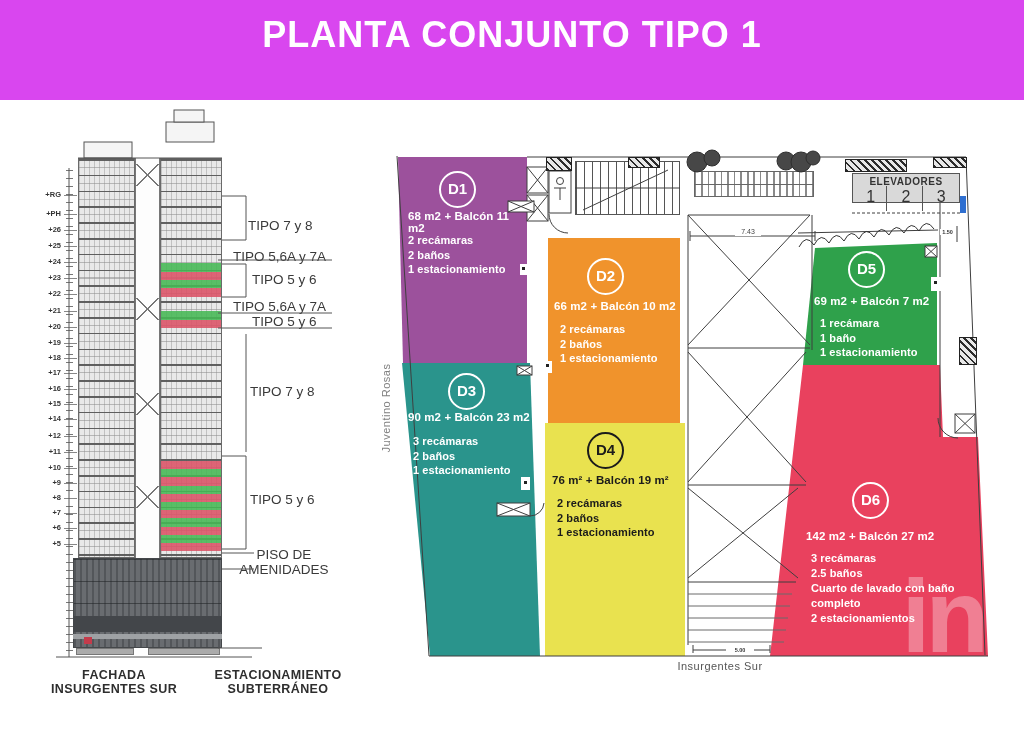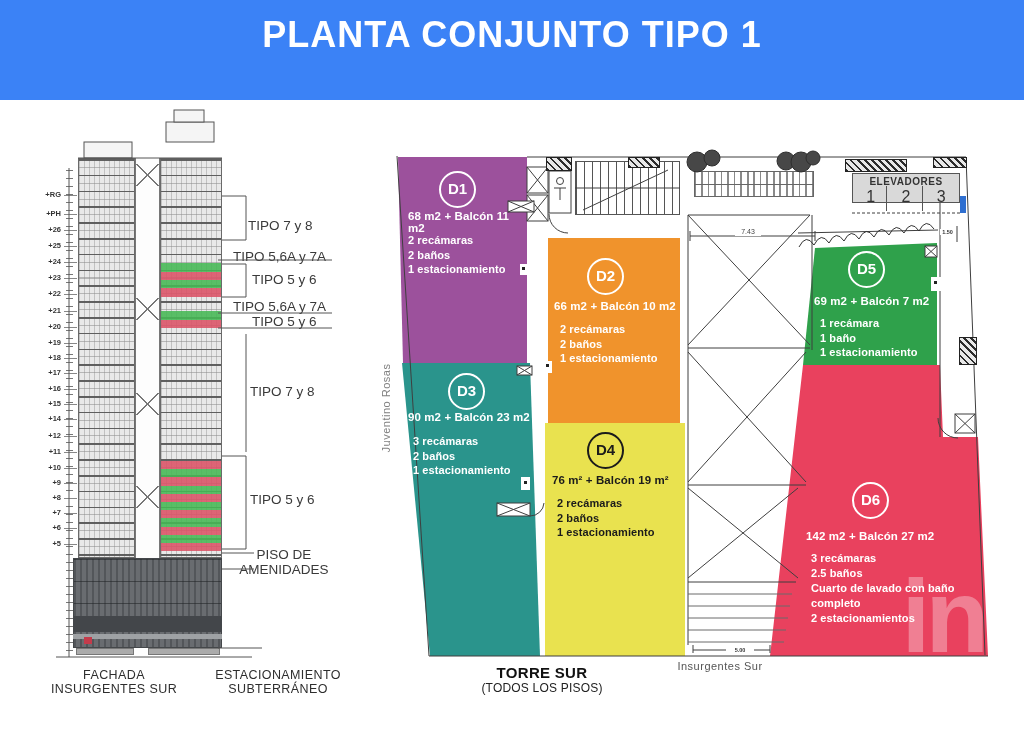--- a/index.html
+++ b/index.html
@@ -1,20 +1,20 @@
 <!DOCTYPE html>
 <html><head>
 <meta charset="utf-8">
 <style>
   html,body{margin:0;padding:0;background:#fff;}
   #page{position:relative;width:1024px;height:729px;background:#fff;overflow:hidden;
         font-family:"Liberation Sans",sans-serif;color:#222;}
   .abs{position:absolute;}
   
-  #banner{left:0;top:0;width:1024px;height:100px;background:#3b82f6;text-align:center;z-index:10;}
+  #banner{left:0;top:0;width:1024px;height:100px;background:#d946ef;text-align:center;z-index:10;}
   #banner .t1{padding-top:14px;font-size:36px;font-weight:800;letter-spacing:1px;color:#fff;line-height:42px;}
   #banner .t2{font-size:24px;font-weight:400;color:#fff;line-height:30px;}
   
   .flabel{width:26px;left:35px;text-align:right;font-size:7.5px;font-weight:700;color:#333;line-height:8px;}
   .flabel::after{content:"";position:absolute;right:-16px;top:50%;width:13px;height:1px;background:#888;}
   .wing{background:
       repeating-linear-gradient(180deg, rgba(90,90,90,.95) 0 1.6px, transparent 1.6px 15.8px),
       repeating-linear-gradient(180deg, rgba(140,140,140,.55) 0 1px, transparent 1px 7.9px),
       repeating-linear-gradient(90deg, rgba(120,120,120,.35) 0 1px, transparent 1px 5px),
       linear-gradient(#e9e9e9,#e9e9e9);
@@ -27,21 +27,21 @@
   #bandA{background:repeating-linear-gradient(180deg,#45b854 0 8.5px,#db5266 8.5px 17px);}
   #bandB{background:linear-gradient(180deg,#45b854 0 8.5px,#db5266 8.5px 17px);}
   #bandC{background:repeating-linear-gradient(180deg,#db5266 0 8.2px,#45b854 8.2px 16.4px);}
   #podium{background:
       repeating-linear-gradient(180deg, rgba(30,33,35,.55) 0 1px, transparent 1px 22px),
       repeating-linear-gradient(90deg,#53565a 0 2px,#696c70 2px 6px),
       linear-gradient(#5f6266,#5f6266);
       border:1px solid #44474a;box-sizing:border-box;}
   .ruler-ticks{background:repeating-linear-gradient(180deg,#777 0 1px,transparent 1px 8px);}
   .tlabel{font-size:13.5px;color:#3a3a3a;white-space:nowrap;}
-  .caption{font-size:12.5px;color:#2e2e2e;text-align:center;line-height:14px;letter-spacing:.4px;}
+  .caption{font-size:12.5px;color:#2e2e2e;text-align:center;line-height:14px;letter-spacing:.4px;font-weight:bold;}
   
   .blk{z-index:2;}
   #d1{background:#9c519c;clip-path:polygon(0 0,129px 0,129px 206px,5px 206px);}
   #d2{background:#f0932c;}
   #d3{background:#2a948c;clip-path:polygon(0 0,128px 0,138px 293px,28px 293px);}
   #d4{background:#e9e24f;}
   #d5{background:#2fa14b;clip-path:polygon(12px 5px,134px 0,134px 122px,0 122px);}
   #d6{background:#e9415e;clip-path:polygon(33px 0,170px 0,173px 72px,208px 72px,218px 291px,0 291px);}
   #watermark{right:4px;bottom:-20px;font-size:104px;font-weight:800;color:rgba(255,255,255,.33);letter-spacing:-5px;}
   
@@ -328,18 +328,14 @@
 
   <div class="abs ucircle" style="left:852px;top:482px">D6</div>
   <div class="abs uarea" style="left:806px;top:530px;width:160px">142 m2 + Balcón 27 m2</div>
   <div class="abs" style="left:811px;top:551px;width:148px;z-index:8">
     <div class="ufeat" style="line-height:15px">3 recámaras</div>
     <div class="ufeat" style="line-height:15px">2.5 baños</div>
     <div class="ufeat" style="line-height:15px">Cuarto de lavado con baño completo</div>
     <div class="ufeat" style="line-height:15px">2 estacionamientos</div>
   </div>
 
-  <div class="abs towerlbl" style="left:462px;top:664px;width:160px">
-    <div class="n">TORRE SUR</div>
-    <div class="f">(TODOS LOS PISOS)</div>
-  </div>
 
 </div>
 
 </body></html>

